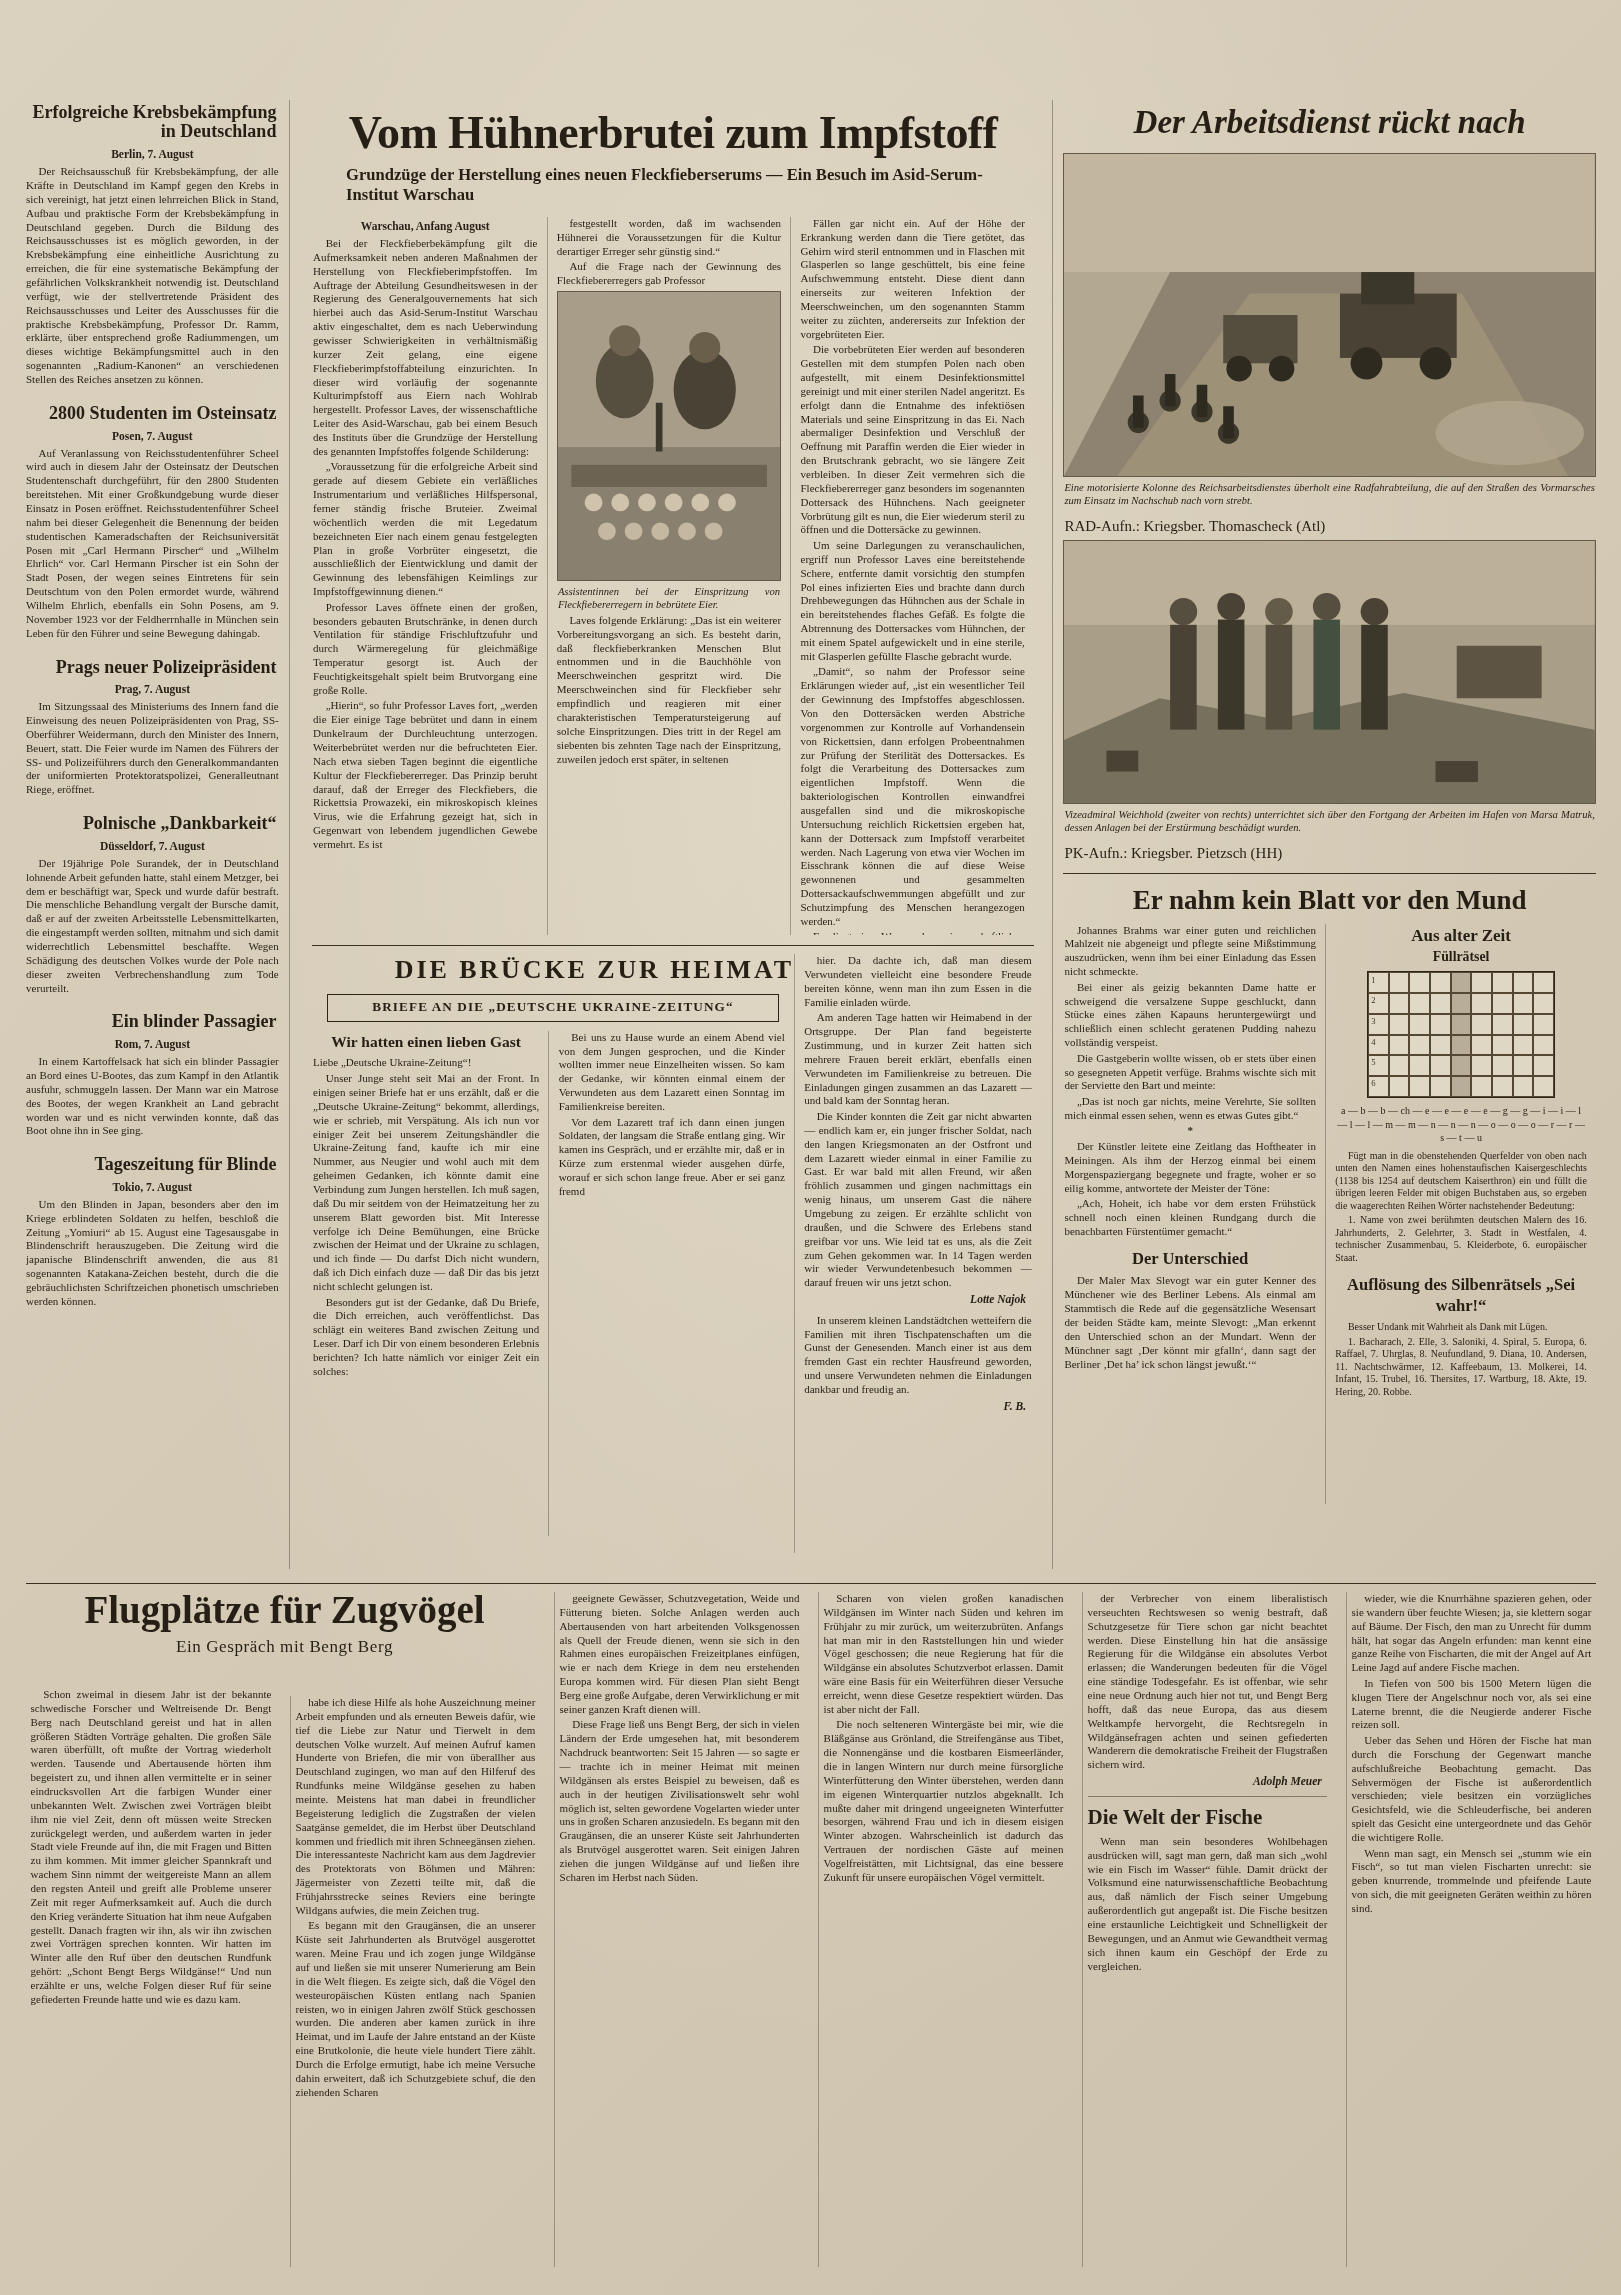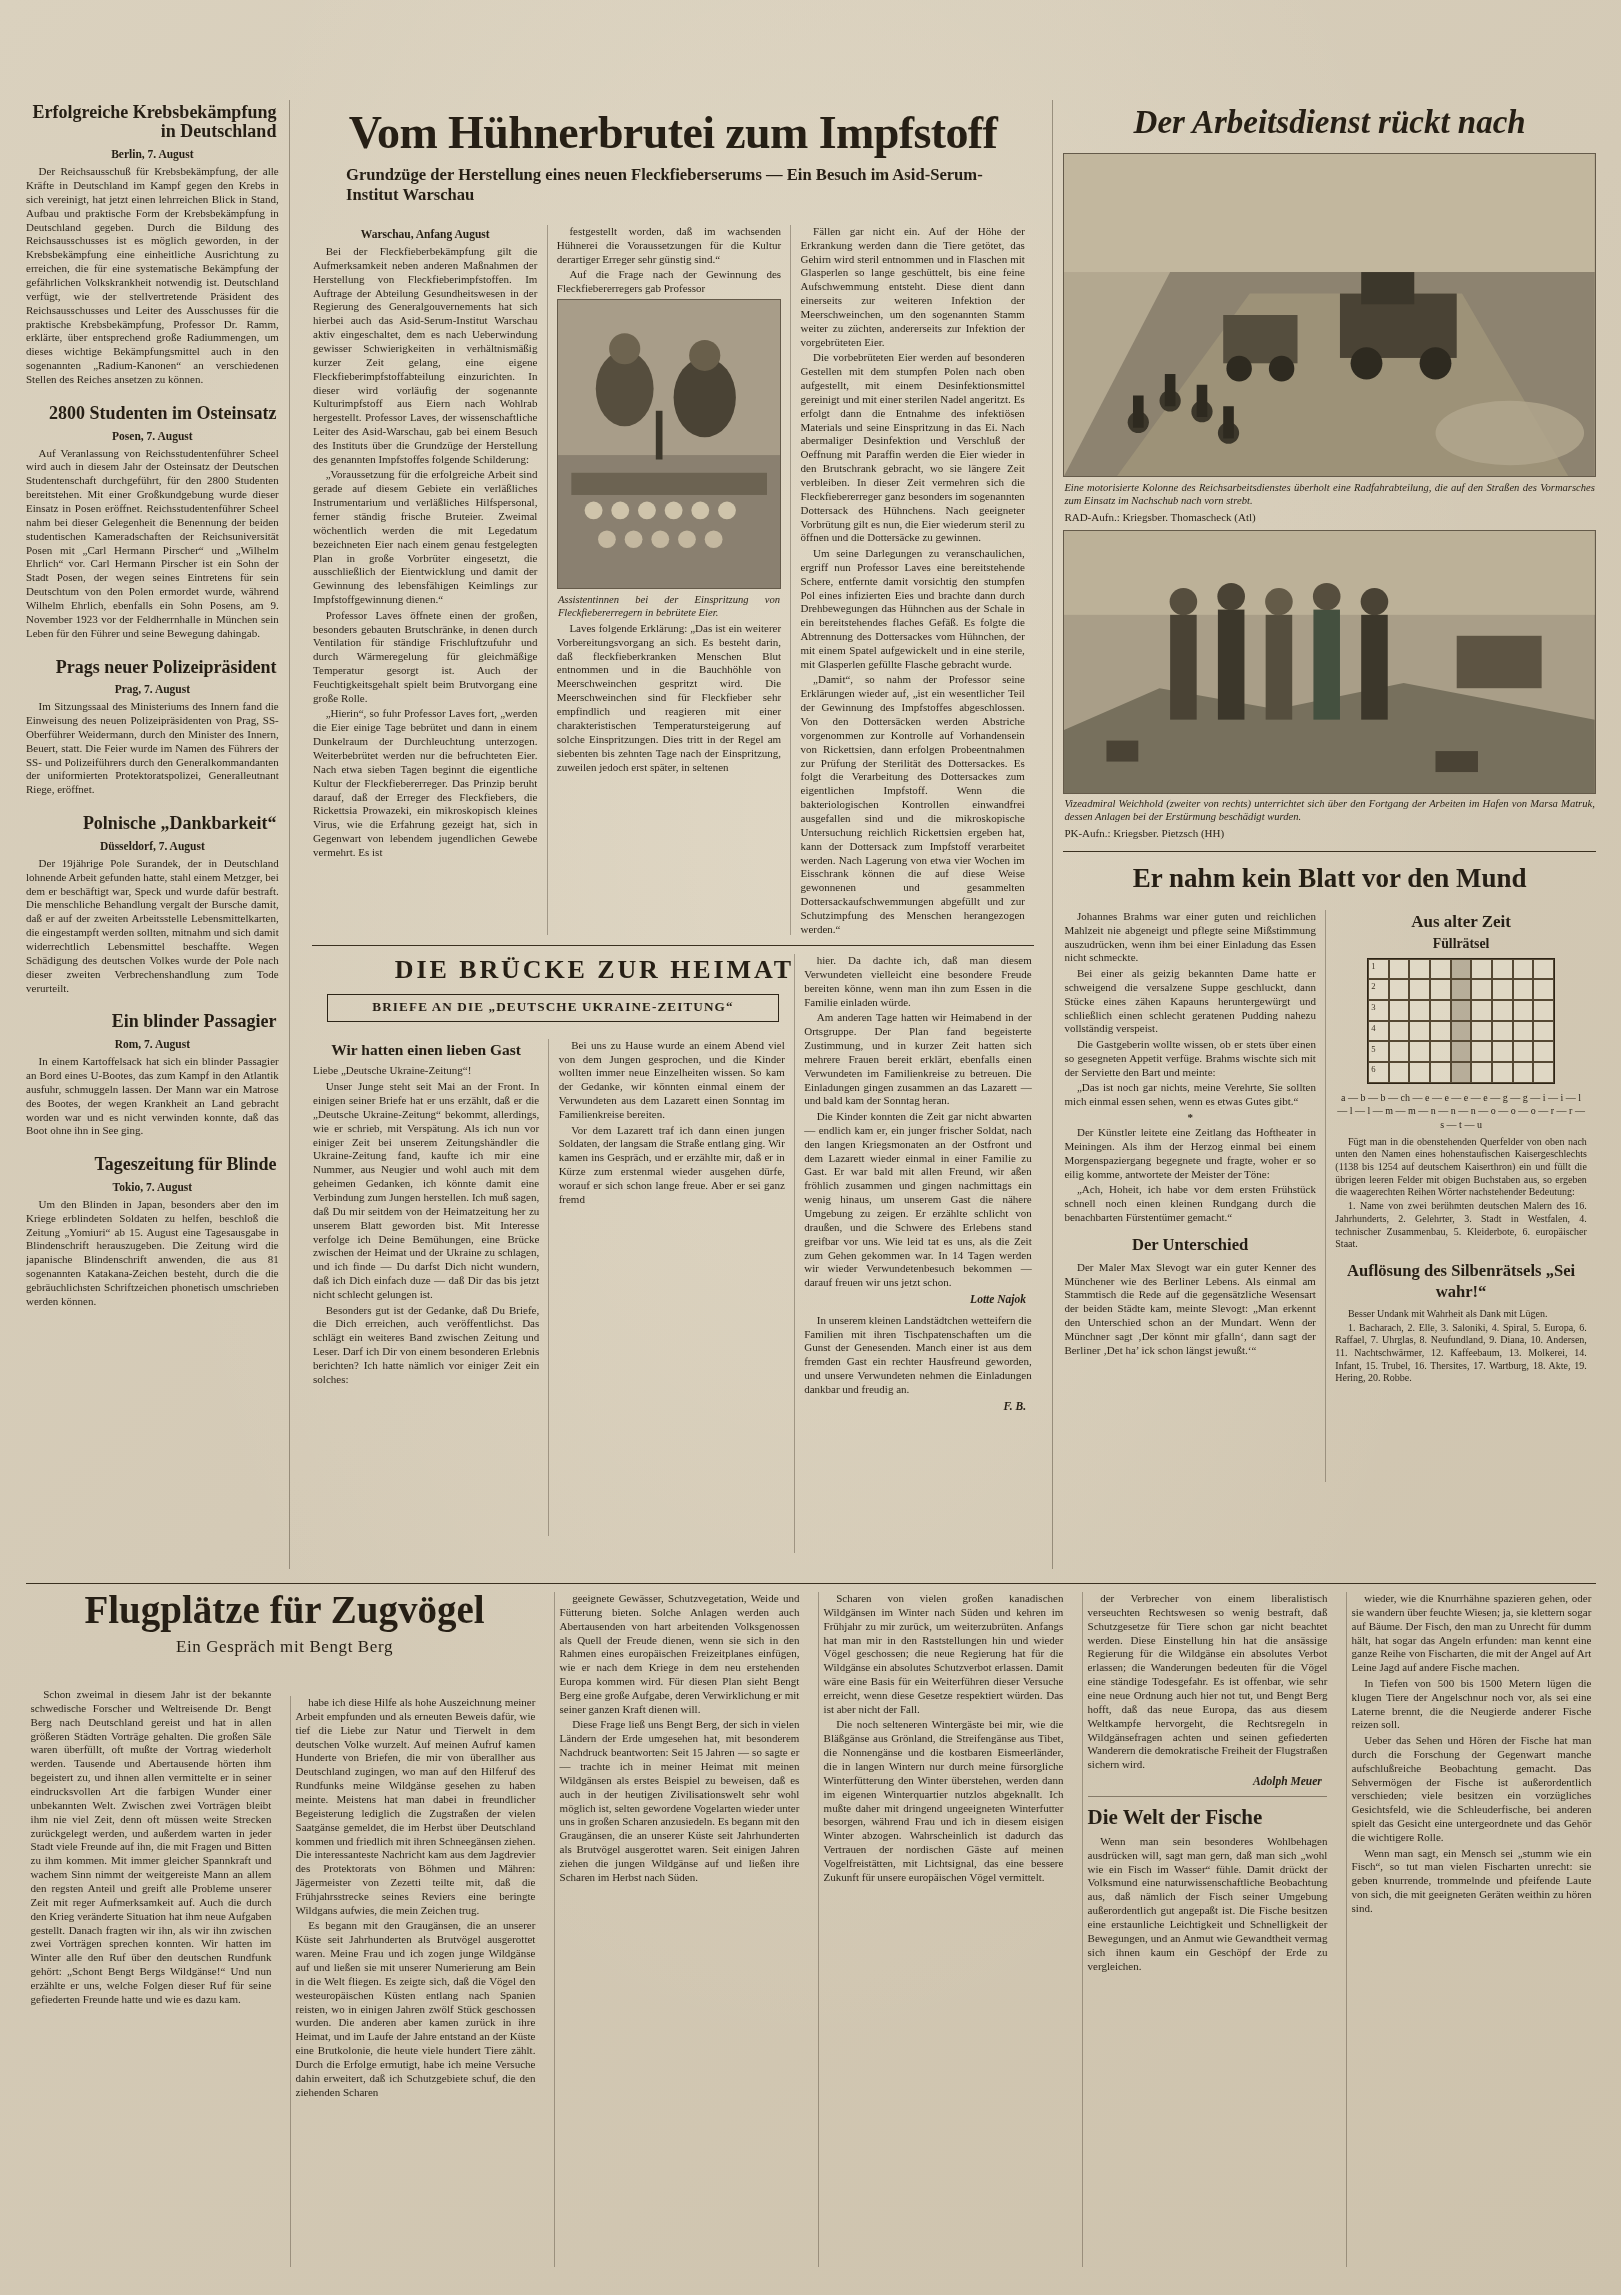--- a/index.html
+++ b/index.html
@@ -33,27 +33,27 @@
   .dateline { text-align:center; font-weight:bold; font-size:11.5px; margin:2.3px 0 3.4px; }
   .sig { text-align:right; font-style:italic; font-weight:bold; font-size:11.5px; margin:2.3px 5.7px 6.9px 0; }
   .small p.para { font-size:10px; }
   
   .art { margin-bottom:17px; }
   .art-title { font-size:18px; font-weight:bold; line-height:1.06; text-align:right; margin:3.4px 2.3px 5.7px; }
   
   .main-headline { font-size:46px; font-weight:bold; text-align:center; letter-spacing:-0.6px; line-height:1; margin:10.3px 0 9.2px; }
   .main-subhead  { font-size:16.6px; font-weight:bold; line-height:1.2; margin:0 34px 11.5px; }
   .main-body { display:flex; height:718px; }
-  .ncol { flex:1 1 0; padding:0 9.2px; border-left:0.6px solid rgba(55,44,30,.35); overflow:hidden;margin-top:8px; }
+  .ncol { flex:1 1 0; padding:0 9.2px; border-left:0.6px solid rgba(55,44,30,.35); overflow:hidden; }
   .ncol:first-child { border-left:none; padding-left:1.1px; }
   
   .photo { position:relative; width:100%; background:#968c7b; box-shadow:inset 0 0 40px rgba(40,30,18,.5); border:0.6px solid rgba(50,40,25,.5); }
   .photo svg { display:block; width:100%; height:100%; }
   .caption { font-style:italic; font-size:10.6px; line-height:1.22; text-align:justify; margin:4.6px 1.1px 2.3px; }
-  .credit  { display:block; font-style:normal; font-size:11px; margin-top:3px; }
+  .credit  { display:block; font-style:normal; font-size:15px; margin-top:9px; }
   
   .bruecke { display:flex; border-top:1.1px solid #3a3020; margin-top:10.3px; padding-top:8px; height:608px; }
   .bruecke-left { width:482px; }
   .bruecke-headline { font-size:26px; font-weight:bold; letter-spacing:2.9px; text-align:right; }
   .bruecke-box { border:1.1px solid #2c2417; font-weight:bold; font-size:13.2px; letter-spacing:1.1px; text-align:center; padding:4.6px 2.3px; margin:6.9px 15px 9.2px; }
   .bruecke-cols { display:flex; height:505px; }
   .letter-title { text-align:center; font-size:15.5px; font-weight:bold; margin:1.1px 0 4.6px; }
   .salutation { font-size:11px; margin-bottom:2.3px; }
   .bruecke-col3 { width:auto; flex:1; border-left:0.6px solid rgba(55,44,30,.35); padding:0 2.3px 0 9.2px; overflow:hidden; }
   

